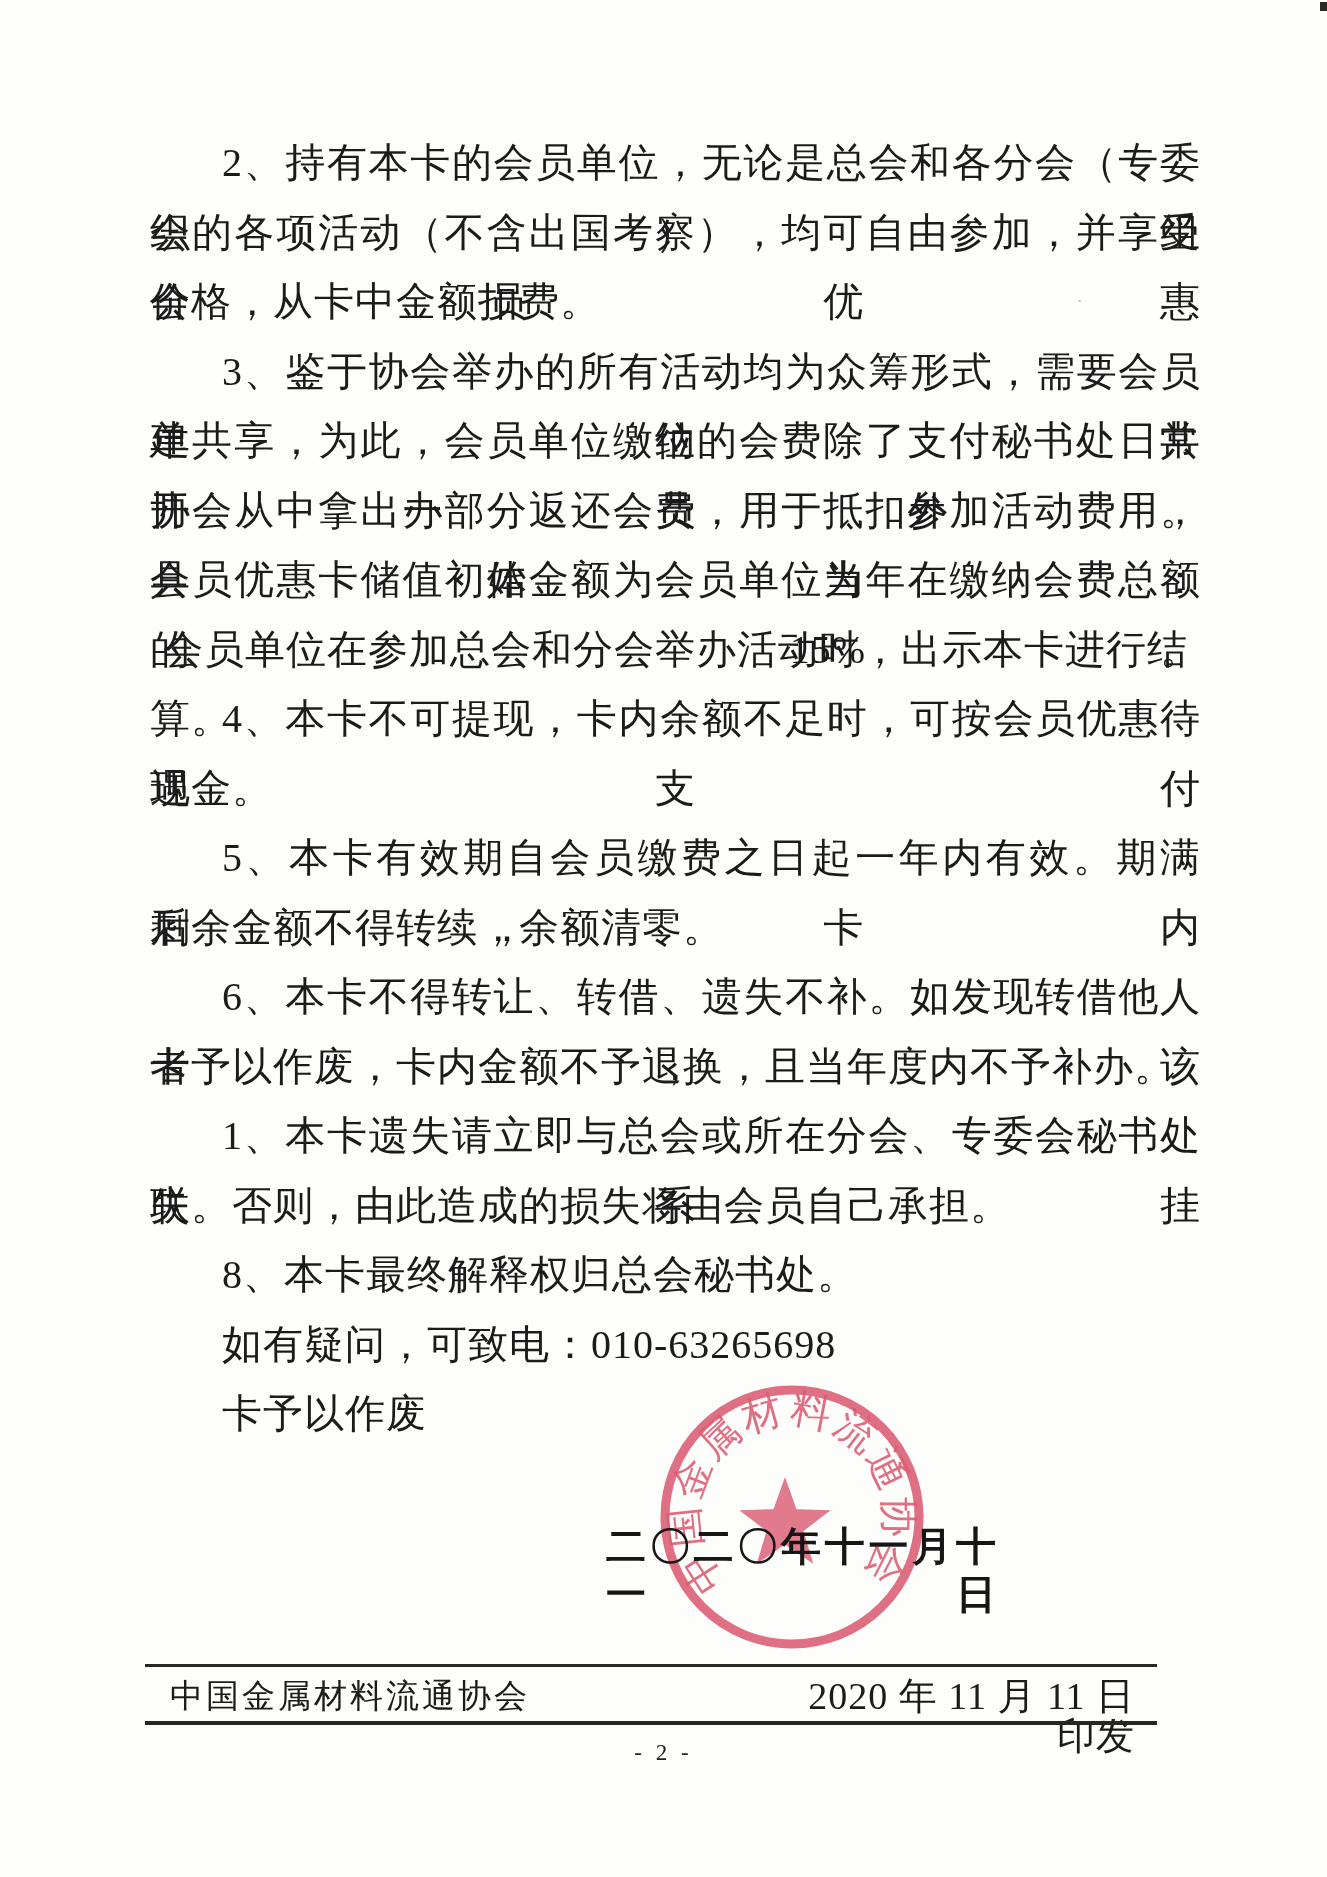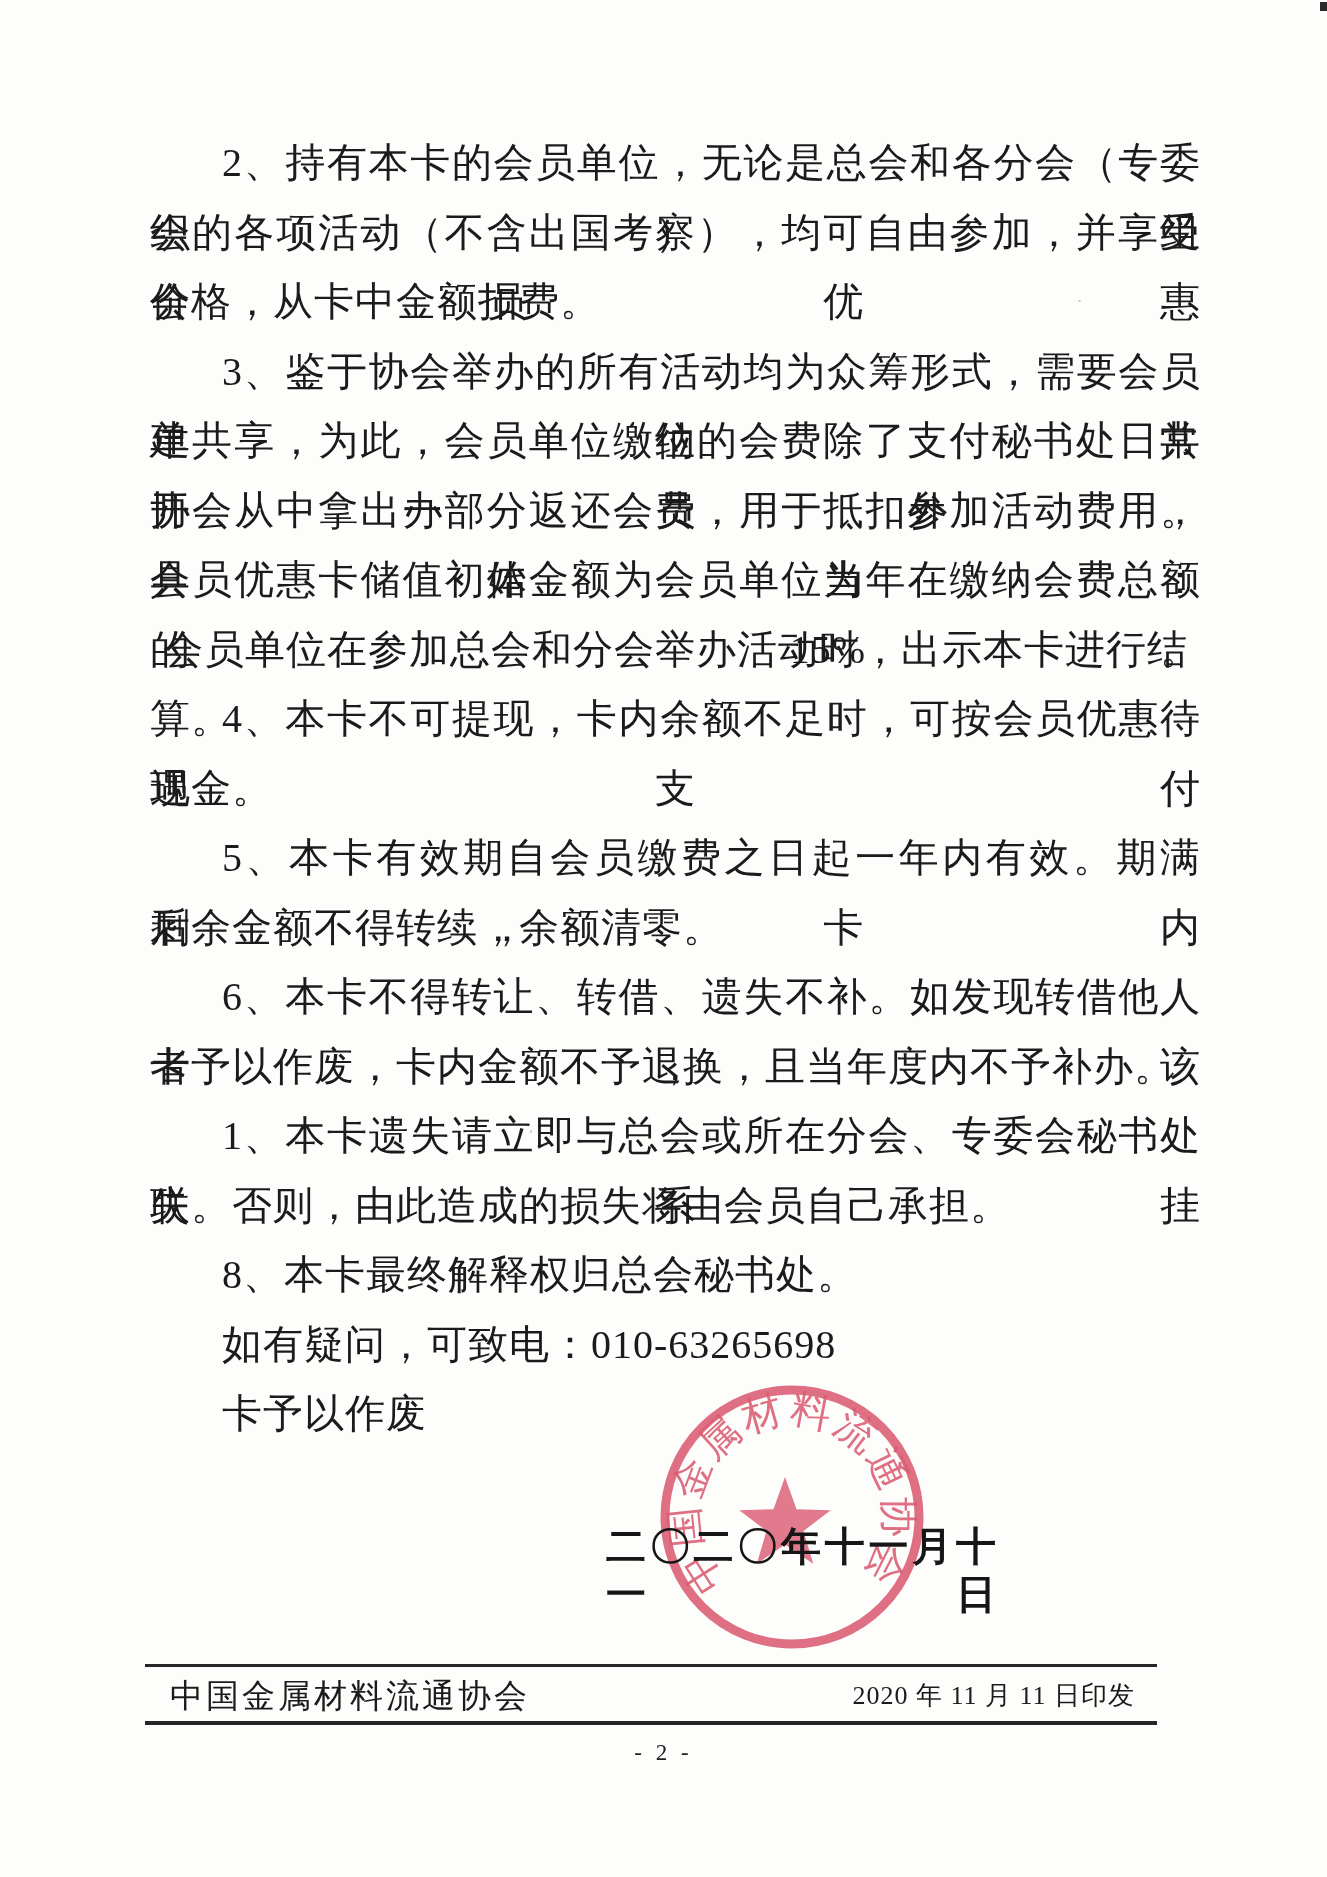--- a/index.html
+++ b/index.html
@@ -71,21 +71,21 @@
   .footer-org{
     position:absolute;
     left:170px;top:1676px;
     font-size:33px;line-height:40px;
     letter-spacing:3px;
     color:#1b1b1b;
   }
   .footer-date{
     position:absolute;
     left:771px;top:1676px;width:364px;
-    font-size:26px;line-height:40px;
+    font-size:38px;line-height:40px;
     letter-spacing:1px;
     text-align:right;
     color:#1b1b1b;
   }
   .page-number{
     position:absolute;
     left:0;top:1740px;width:1327px;
     text-align:center;
     font-size:23px;
     letter-spacing:4px;

